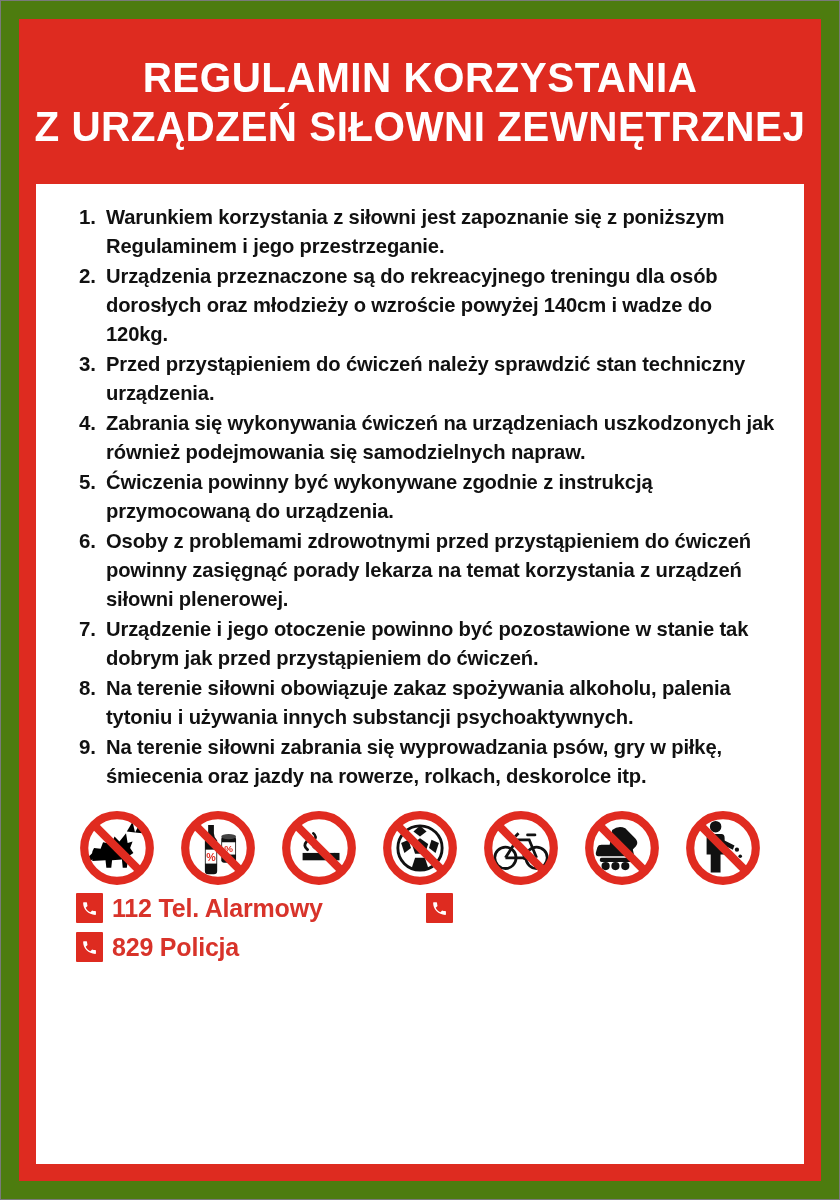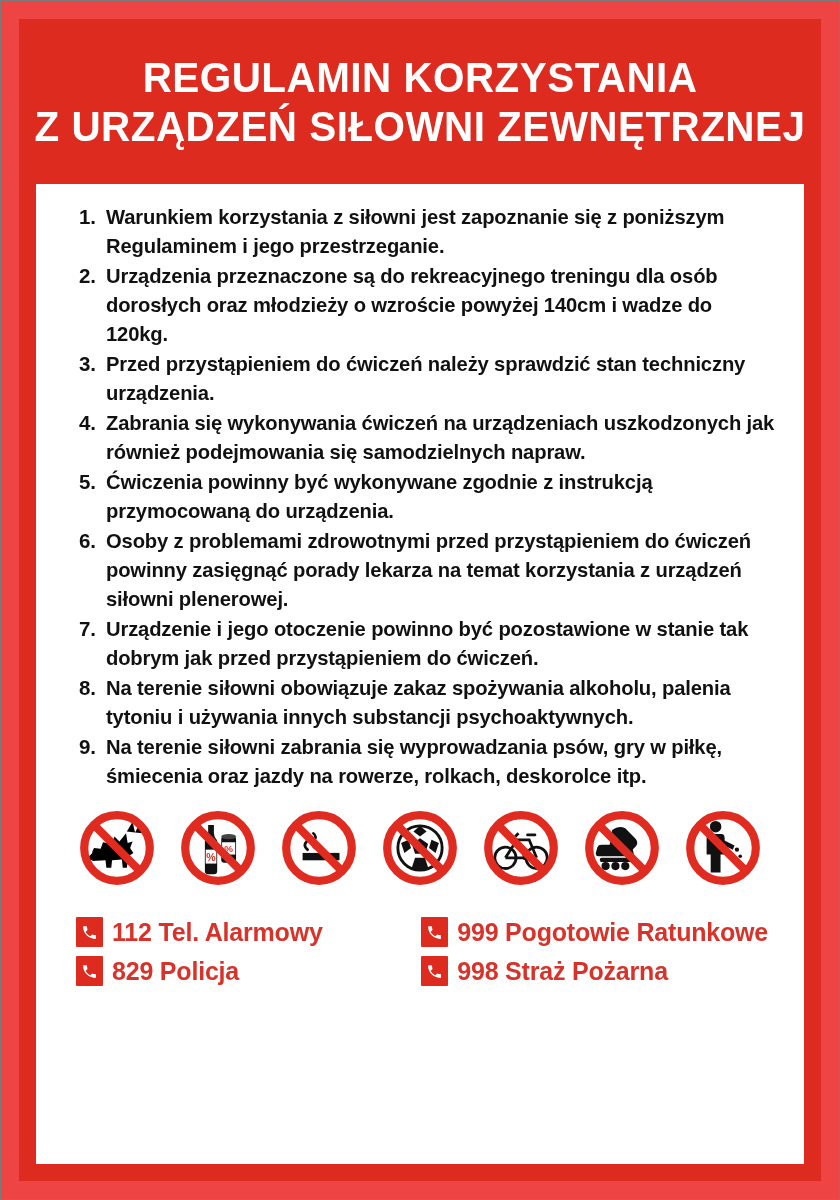--- a/index.html
+++ b/index.html
@@ -13,21 +13,21 @@
     font-family: "Liberation Sans", sans-serif;
     -webkit-font-smoothing: antialiased;
   }
 
   
   #sign-page {
     position: relative;
     box-sizing: border-box;
     width: 840px;
     height: 1200px;
-    background: #ef4444;
+    background: #4d7c0f;
     border: 1px solid #7a7a7a;
     overflow: hidden;
   }
 
   
   #red-panel {
     position: absolute;
     left: 18px;
     top: 18px;
     right: 18px;
@@ -125,21 +125,21 @@
     flex: 0 0 auto;
   }
   .prohibition-icon svg {
     display: block;
     width: 100%;
     height: 100%;
   }
 
   
   #emergency-block {
-    margin-top: 24px;
+    margin-top: 0;
     padding: 0 18px 0 22px;
     display: grid;
     grid-template-columns: 1fr 1fr;
     row-gap: 9px;
     column-gap: 8px;
   }
   .emergency-item {
     display: flex;
     align-items: center;
   }
@@ -339,38 +339,29 @@
           </span>
           <span class="emergency-text">112 Tel. Alarmowy</span>
         </div>
 
         <div class="emergency-item">
           <span class="phone-icon">
             <svg viewBox="0 0 24 24">
                 <path d="M6.6 10.8c1.4 2.8 3.8 5.1 6.6 6.6l2.2-2.2c.3-.3.7-.4 1-.2 1.2.4 2.4.6 3.7.6.6 0 1 .4 1 1V20c0 .6-.4 1-1 1C10.6 21 3 13.4 3 4c0-.6.4-1 1-1h3.5c.6 0 1 .4 1 1 0 1.3.2 2.5.6 3.7.1.3 0 .7-.2 1l-2.3 2.1z" fill="#fff"></path>
               </svg>
           </span>
-          <span class="emergency-text">999 Pogotowie Ratunkowe</span>
         </div>
 
         <div class="emergency-item">
           <span class="phone-icon">
             <svg viewBox="0 0 24 24">
                 <path d="M6.6 10.8c1.4 2.8 3.8 5.1 6.6 6.6l2.2-2.2c.3-.3.7-.4 1-.2 1.2.4 2.4.6 3.7.6.6 0 1 .4 1 1V20c0 .6-.4 1-1 1C10.6 21 3 13.4 3 4c0-.6.4-1 1-1h3.5c.6 0 1 .4 1 1 0 1.3.2 2.5.6 3.7.1.3 0 .7-.2 1l-2.3 2.1z" fill="#fff"></path>
               </svg>
           </span>
           <span class="emergency-text">829 Policja</span>
         </div>
 
-        <div class="emergency-item">
-          <span class="phone-icon">
-            <svg viewBox="0 0 24 24">
-                <path d="M6.6 10.8c1.4 2.8 3.8 5.1 6.6 6.6l2.2-2.2c.3-.3.7-.4 1-.2 1.2.4 2.4.6 3.7.6.6 0 1 .4 1 1V20c0 .6-.4 1-1 1C10.6 21 3 13.4 3 4c0-.6.4-1 1-1h3.5c.6 0 1 .4 1 1 0 1.3.2 2.5.6 3.7.1.3 0 .7-.2 1l-2.3 2.1z" fill="#fff"></path>
-              </svg>
-          </span>
-          <span class="emergency-text">998 Straż Pożarna</span>
-        </div>
 
       </div>
 
     </div>
   </div>
 </div>
 
 </body></html>

